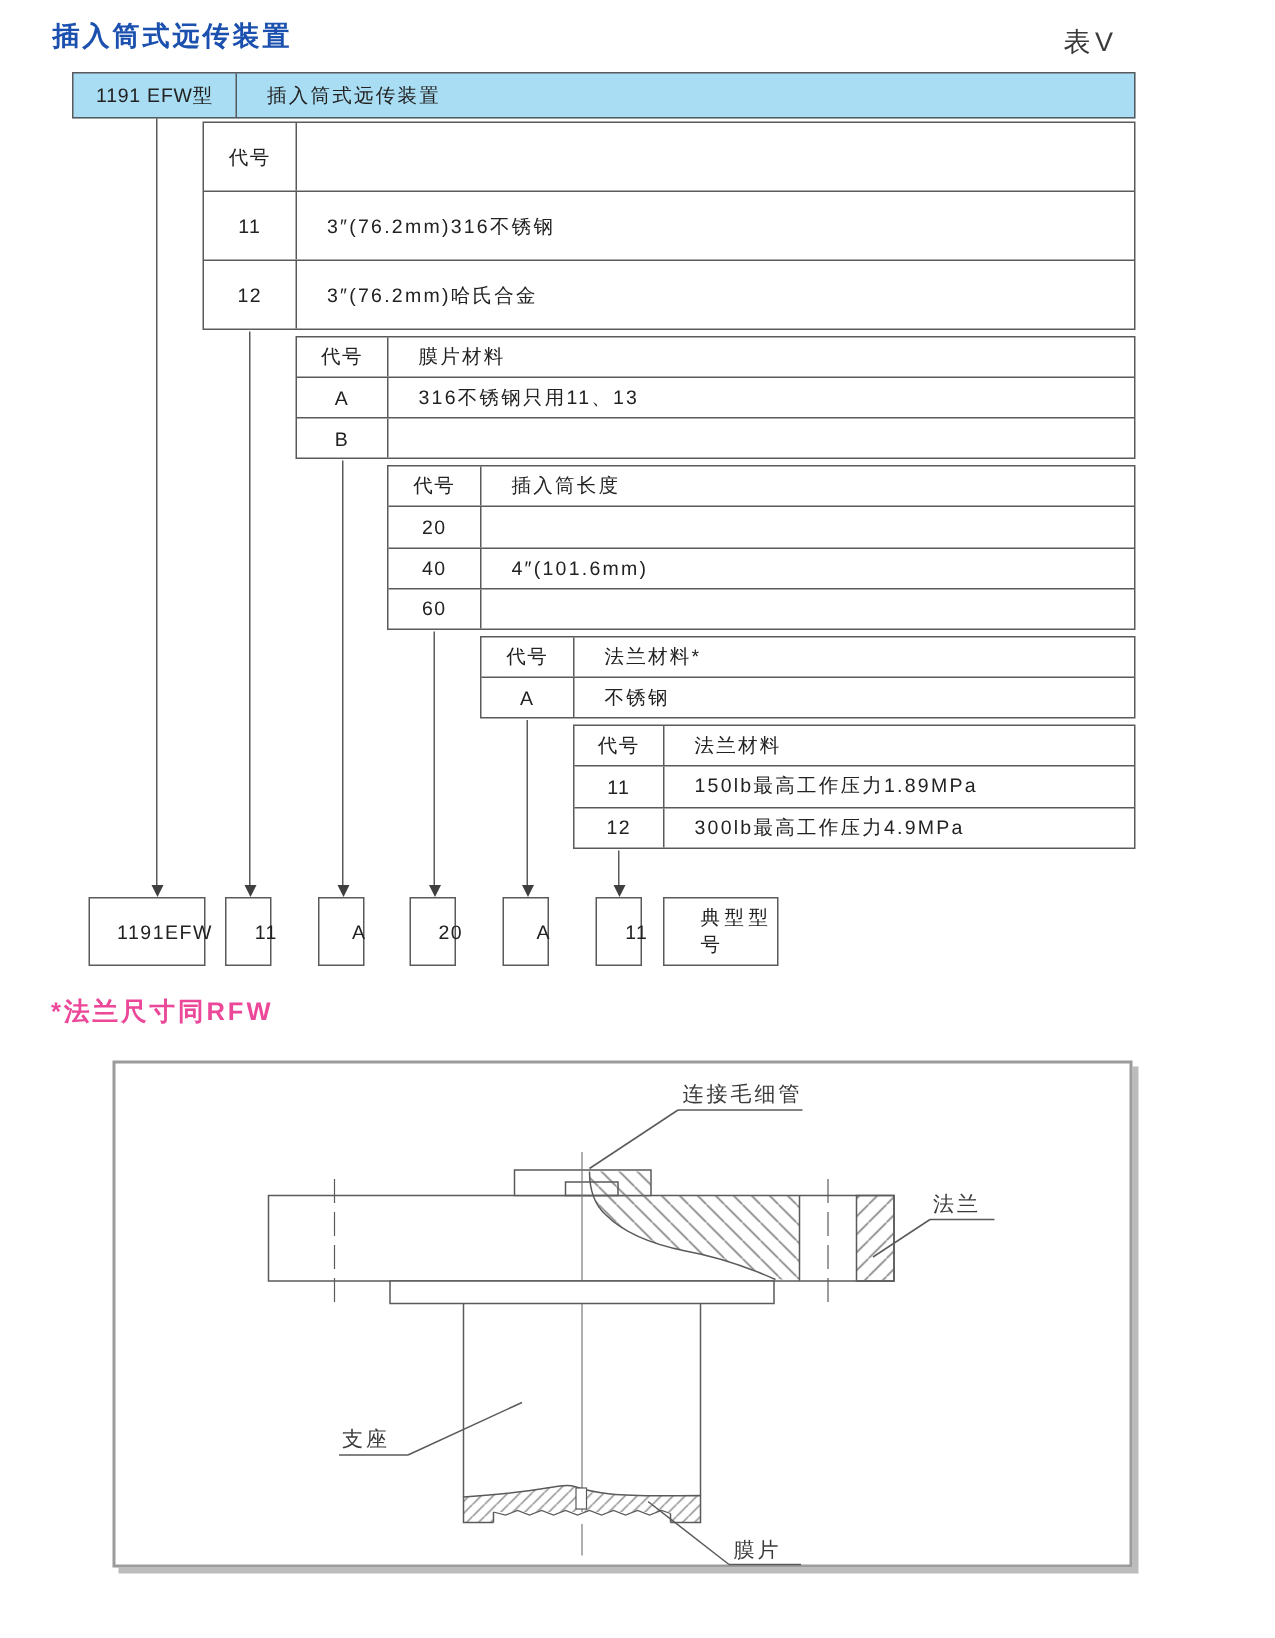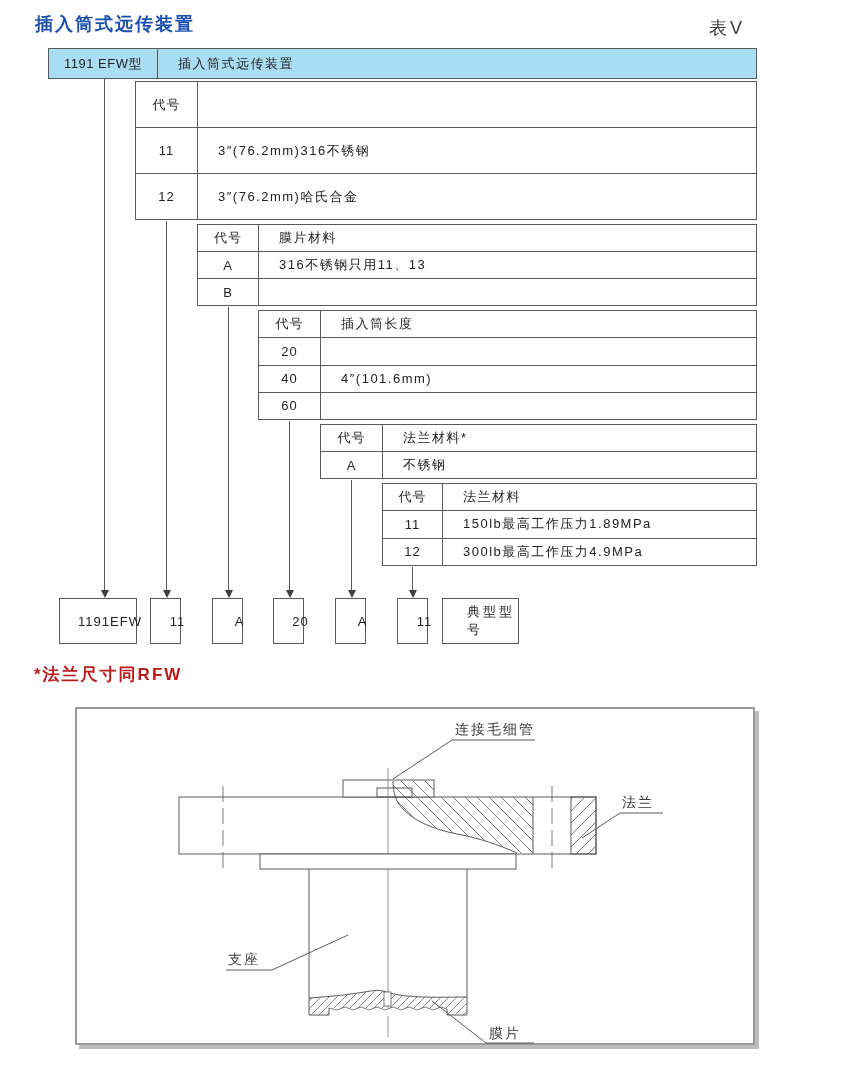--- a/index.html
+++ b/index.html
@@ -2,21 +2,21 @@
 <html><head>
 <meta charset="utf-8">
 <style>
   html,body{margin:0;padding:0;}
   body{width:850px;height:1092px;background:#ffffff;position:relative;overflow:hidden;
        font-family:"Liberation Sans","DejaVu Sans",sans-serif;color:#222;}
   .abs{position:absolute;}
   
   #page-title{left:35px;top:12px;font-size:18px;font-weight:bold;color:#1b50ae;letter-spacing:2px;}
   #table-ref{left:709px;top:16px;font-size:18px;letter-spacing:3px;color:#3a3a3a;}
-  #footnote{left:34px;top:663px;font-size:17px;font-weight:bold;color:#b91c1c;letter-spacing:2px;}
+  #footnote{left:34px;top:663px;font-size:17px;font-weight:bold;color:#ec4899;letter-spacing:2px;}
   
   .sec{position:absolute;border:1px solid #595a5c;background:#fff;display:flex;flex-direction:column;box-sizing:border-box;}
   .row{display:flex;flex:1;box-sizing:border-box;min-height:0;}
   .row + .row{border-top:1px solid #595a5c;}
   .code{box-sizing:border-box;border-right:1px solid #595a5c;display:flex;align-items:center;justify-content:center;
         font-size:13px;letter-spacing:1px;flex:0 0 auto;}
   .label{flex:1;display:flex;align-items:center;padding-left:20px;font-size:13px;letter-spacing:1.5px;white-space:nowrap;}
   #sec0{left:48px;top:48px;width:709px;height:31px;background:#a9ddf3;}
   #sec0 .code{width:109px;letter-spacing:0.5px;}
   #sec1{left:135px;top:81px;width:622px;height:139px;}

